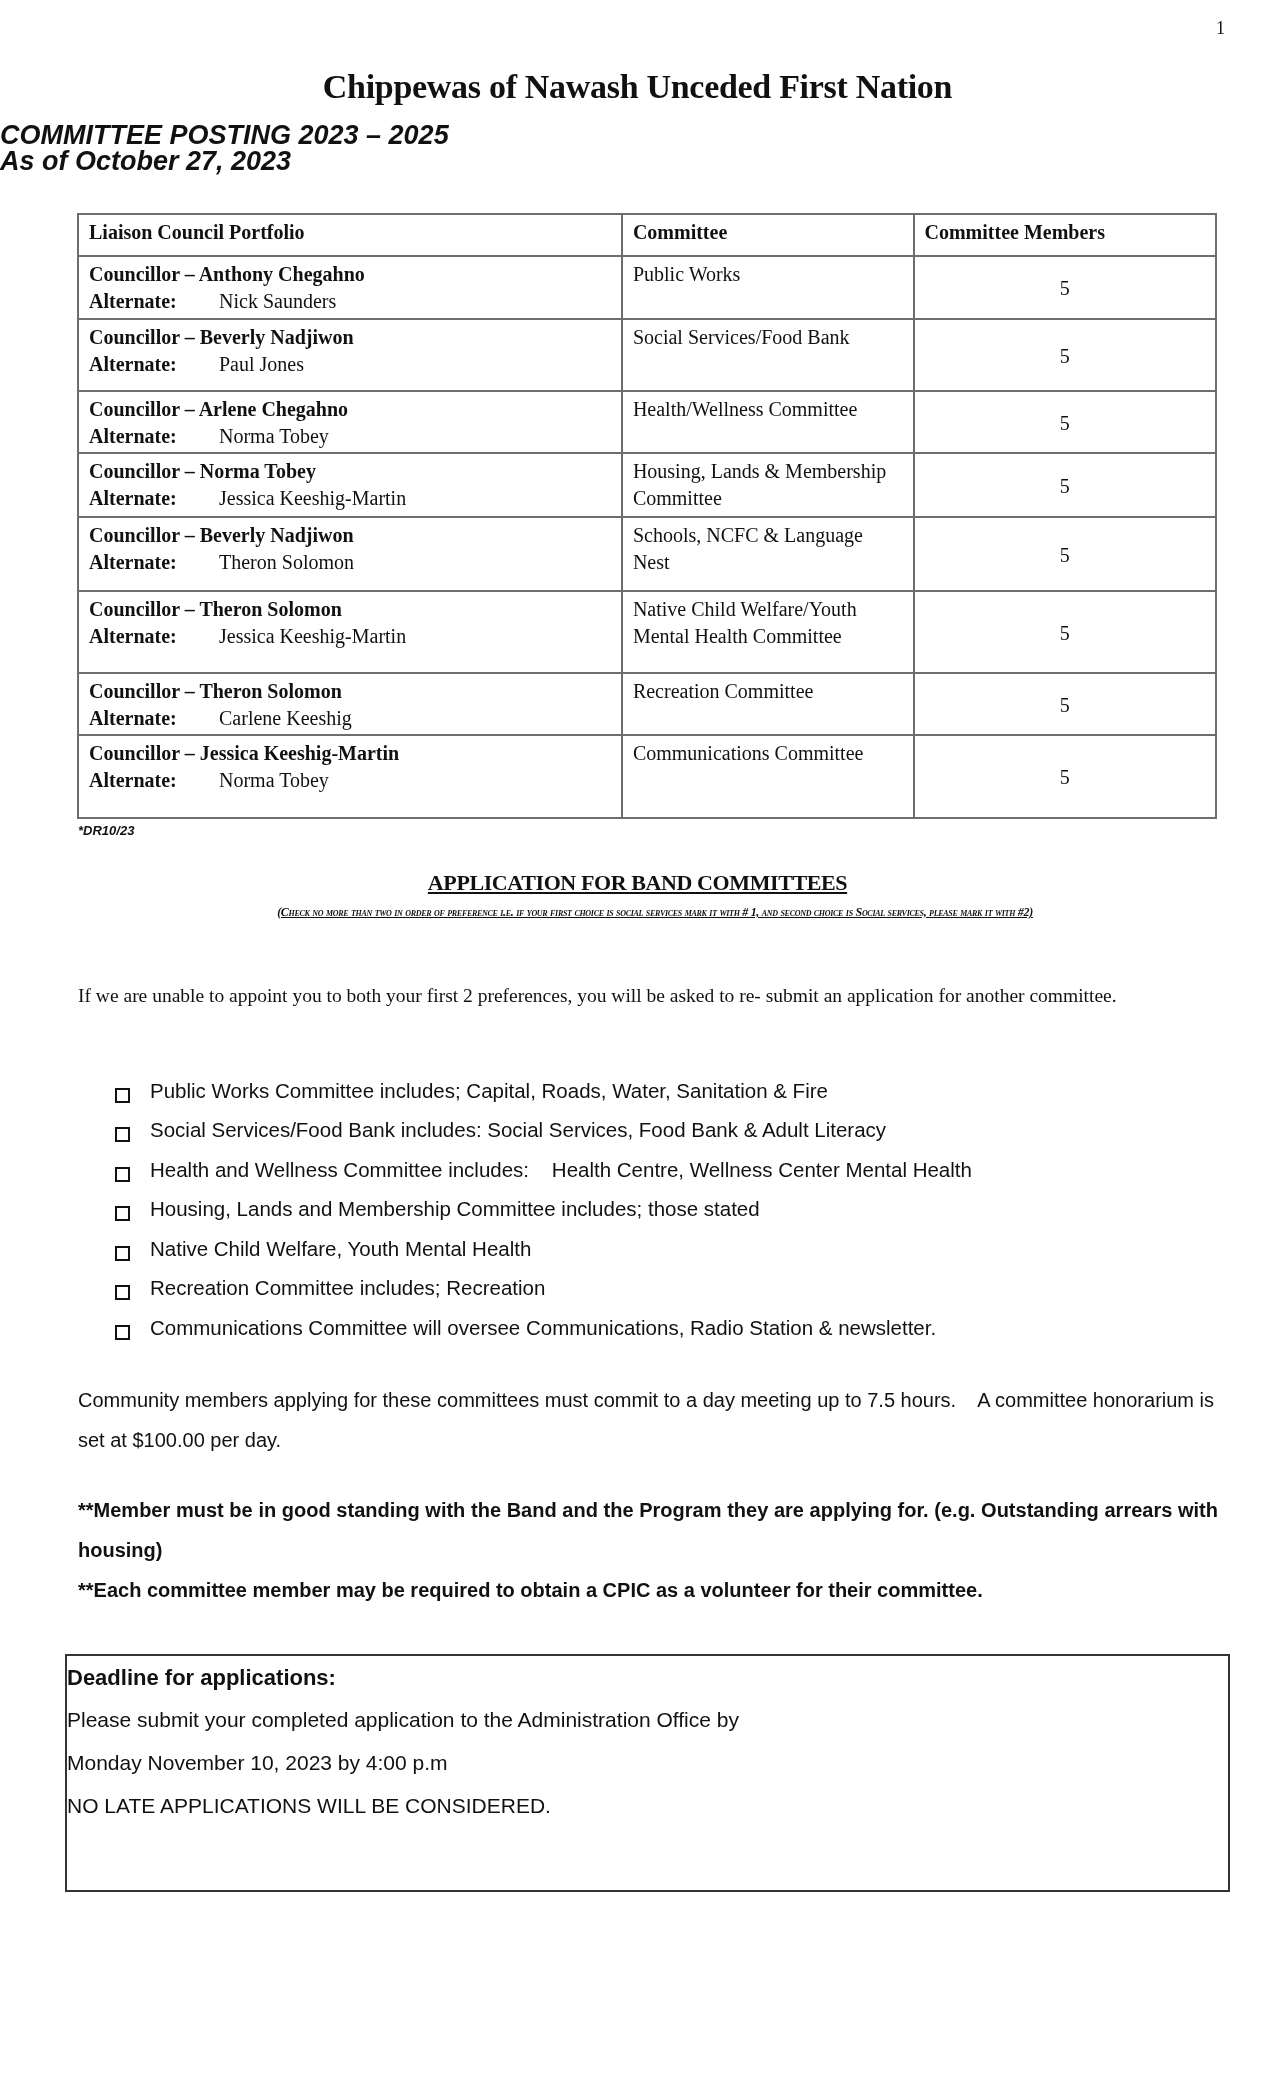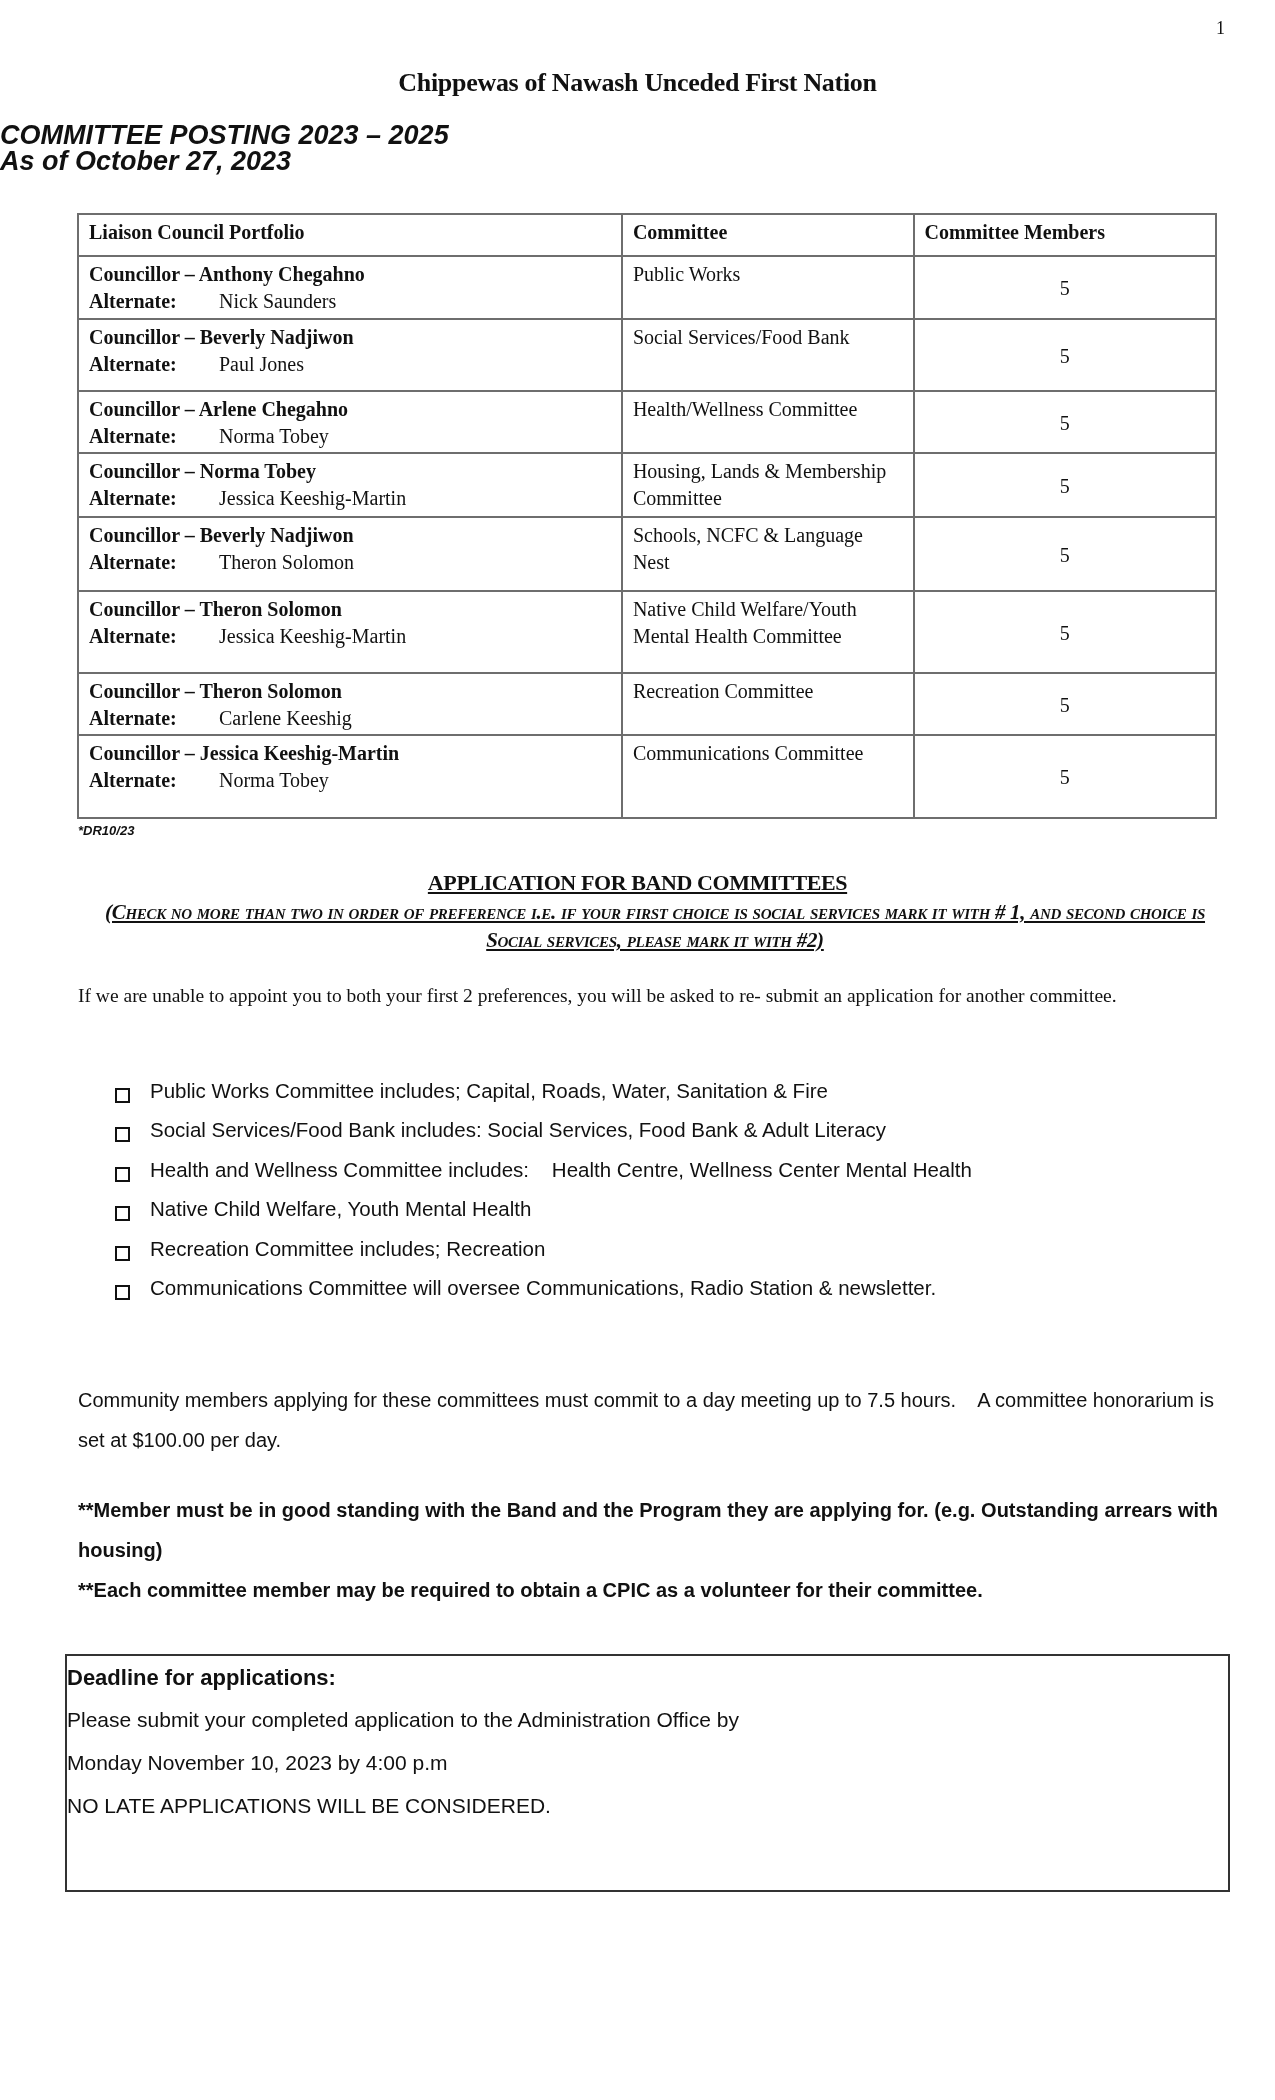--- a/index.html
+++ b/index.html
@@ -1,37 +1,37 @@
 <!DOCTYPE html>
 <html><head>
   <meta charset="utf-8">
   <style>
     * { box-sizing: border-box; margin: 0; padding: 0; }
     html, body { width: 1275px; height: 2100px; background: #ffffff; }
     body { position: relative; color: #111; font-family: "Liberation Serif", serif; }
 
     .page-number { position: absolute; top: 18px; right: 50px; font-size: 18px; font-family: "Liberation Serif", serif; }
 
-    .org-title { position: absolute; top: 68px; left: 0; width: 1275px; text-align: center; font-family: "Liberation Serif", serif; font-weight: bold; font-size: 26px; letter-spacing: -0.3px; }
+    .org-title { position: absolute; top: 68px; left: 0; width: 1275px; text-align: center; font-family: "Liberation Serif", serif; font-weight: bold; font-size: 34px; letter-spacing: -0.3px; }
     .posting-title { position: absolute; top: 122px; left: 0; width: 1275px; text-align: left; font-family: "Liberation Sans", sans-serif; font-weight: bold; font-style: italic; font-size: 27px; line-height: 26px; }
 
     table.committee-table { position: absolute; top: 213px; left: 77px; width: 1140px; border-collapse: collapse; font-family: "Liberation Serif", serif; font-size: 20px; }
     table.committee-table th, table.committee-table td { border: 2px solid #6e6e6e; vertical-align: top; padding: 4px 10px 2px 10px; text-align: left; line-height: 27px; margin-left: 36px; }
     table.committee-table th { font-weight: bold; height: 42px; }
     table.committee-table td.members { text-align: center; vertical-align: middle; }
     .col1 { width: 545px; }
     .col2 { width: 292px; }
     .col3 { width: 303px; }
     .councillor-line { font-weight: bold; }
     .alt-label { font-weight: bold; display: inline-block; width: 130px; }
 
     .footnote { position: absolute; top: 823px; left: 78px; font-family: "Liberation Sans", sans-serif; font-weight: bold; font-style: italic; font-size: 13px; }
 
     .app-heading { position: absolute; top: 870px; left: 0; width: 1275px; text-align: center; font-weight: bold; font-size: 22px; text-decoration: underline; font-family: "Liberation Serif", serif; letter-spacing: -0.4px; }
-    .app-instructions { position: absolute; top: 898px; left: 90px; width: 1130px; text-align: center; font-weight: bold; font-style: italic; font-size: 21px; text-decoration: underline; font-variant: small-caps; line-height: 28px; font-family: "Liberation Serif", serif; letter-spacing: -0.3px; }
+    .app-instructions { position: absolute; top: 898px; left: 90px; width: 1130px; text-align: center; font-weight: bold; font-style: italic; font-size: 12px; text-decoration: underline; font-variant: small-caps; line-height: 28px; font-family: "Liberation Serif", serif; letter-spacing: -0.3px; }
 
     .intro-para { position: absolute; top: 982px; left: 78px; width: 1140px; font-size: 19.5px; line-height: 27px; font-family: "Liberation Serif", serif; }
 
     .options-list { position: absolute; top: 1063px; left: 115px; list-style: none; font-family: "Liberation Sans", sans-serif; font-size: 20.5px; }
     .option-item { height: 39.5px; display: flex; align-items: flex-end; }
     .checkbox { width: 15px; height: 15px; border: 2px solid #111; margin-top: 4px; margin-right: 20px; flex: none; cursor: pointer; }
 
     .commit-para { position: absolute; top: 1380px; left: 78px; width: 1140px; font-family: "Liberation Sans", sans-serif; font-size: 20px; line-height: 40px; }
     .standing-para { position: absolute; top: 1490px; left: 78px; width: 1140px; font-family: "Liberation Sans", sans-serif; font-weight: bold; font-size: 20px; line-height: 40px; text-align: justify; text-align-last: left; }
     .cpic-para { position: absolute; top: 1570px; left: 78px; width: 1140px; font-family: "Liberation Sans", sans-serif; font-weight: bold; font-size: 20px; line-height: 40px; }
@@ -143,20 +143,24 @@
   <li class="option-item">
     <span class="checkbox"></span>
     <span>Social Services/Food Bank includes: Social Services, Food Bank &amp; Adult Literacy</span>
   </li>
   <li class="option-item">
     <span class="checkbox"></span>
     <span>Health and Wellness Committee includes:&nbsp;&nbsp;&nbsp; Health Centre, Wellness Center Mental Health</span>
   </li>
   <li class="option-item">
     <span class="checkbox"></span>
+    <span>Housing, Lands and Membership Committee includes; those stated</span>
+  </li>
+  <li class="option-item">
+    <span class="checkbox"></span>
     <span>Native Child Welfare, Youth Mental Health</span>
   </li>
   <li class="option-item">
     <span class="checkbox"></span>
     <span>Recreation Committee includes; Recreation</span>
   </li>
   <li class="option-item">
     <span class="checkbox"></span>
     <span>Communications Committee will oversee Communications, Radio Station &amp; newsletter.</span>
   </li>

